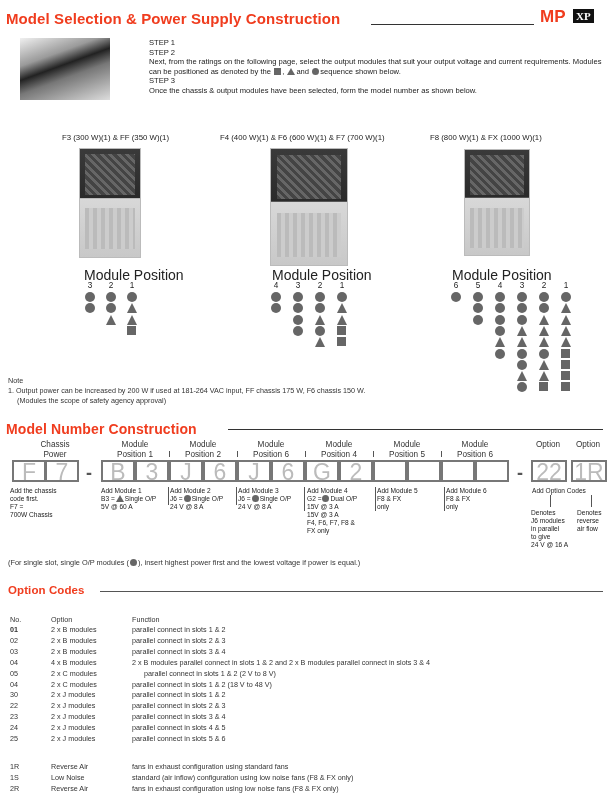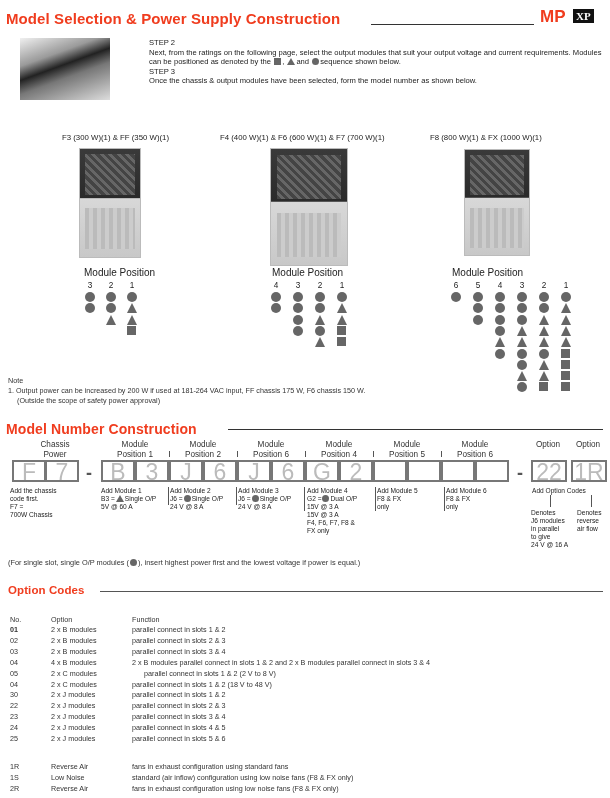--- a/index.html
+++ b/index.html
@@ -7,21 +7,21 @@
   .abs { position:absolute; }
   .h-title { color:#f03c1e; font-weight:bold; font-size:15px; letter-spacing:0.1px; }
   .rule { position:absolute; height:1px; background:#333; }
   .small { font-size:7.2px; line-height:9px; color:#333; }
   .step-text { font-size:7.6px; line-height:9.6px; color:#222; }
   .chassis-label { font-size:7.8px; color:#222; white-space:nowrap; }
   .photo { position:absolute; background:linear-gradient(180deg,#3a3a3a 0%,#2a2a2a 45%,#d8d8d8 46%,#c8c8c8 100%); border:1px solid #bbb; }
   .photo .board { position:absolute; left:8%; right:8%; top:5%; height:38%; background:repeating-linear-gradient(45deg,#444 0 3px,#666 3px 6px); }
   .photo .lower { position:absolute; left:8%; right:8%; top:55%; height:38%; background:repeating-linear-gradient(90deg,#bbb 0 4px,#ccc 4px 8px); }
   .hero { position:absolute; left:20px; top:38px; width:90px; height:62px; background:linear-gradient(160deg,#f0f0f0 0%,#9a9a9a 30%,#222 45%,#777 60%,#ddd 100%); }
-  .mp-title { font-size:10px; color:#222; white-space:nowrap; }
+  .mp-title { font-size:14px; color:#222; white-space:nowrap; }
   .pos-num { position:absolute; font-size:8.2px; color:#222; width:12px; text-align:center; }
   .sym { position:absolute; width:10px; height:10px; }
   .sym.circle { border-radius:50%; background:#666; }
   .sym.square { background:#666; width:9px; height:9px; }
   .sym.triangle { width:0; height:0; border-left:5.5px solid transparent; border-right:5.5px solid transparent; border-bottom:10px solid #666; }
   .hdr-col { position:absolute; font-size:8.2px; text-align:center; line-height:10px; color:#333; }
   .box { position:absolute; top:460px; width:34px; height:22px; border:2px solid #777; box-sizing:border-box; font-size:23px; line-height:20px; text-align:center; color:#bbb; font-weight:normal; }
   .dash { position:absolute; top:463px; font-size:18px; font-weight:bold; color:#555; }
   .desc { position:absolute; top:487px; font-size:6.6px; line-height:8px; color:#222; }
   .vbar { position:absolute; width:1px; background:#555; }
@@ -35,20 +35,21 @@
 <body>
 
 <div class="abs h-title" style="left:6px;top:10px;">Model Selection &amp; Power Supply Construction</div>
 <div class="rule" style="left:371px;top:24px;width:163px;"></div>
 <div class="abs" style="left:540px;top:7px;color:#f03c1e;font-weight:bold;font-size:17px;">MP</div>
 <div class="abs" style="left:573px;top:9px;background:#111;color:#fff;font-weight:bold;font-size:11px;padding:1px 3px;font-family:'Liberation Serif',serif;">XP</div>
 
 <div class="hero"></div>
 
 <div class="abs step-text" style="left:149px;top:38px;width:455px;">
+  <div>STEP 1</div>
   <div>STEP 2</div>
   <div><span>Next, from the ratings on the following page, select the output modules that suit your output voltage and current requirements. Modules can be positioned as denoted by the</span> <span class="inline-sq"></span>, <span class="inline-tri"></span>and <span class="inline-circ"></span><span>sequence shown below.</span></div>
   <div>STEP 3</div>
   <div>Once the chassis &amp; output modules have been selected, form the model number as shown below.</div>
 </div>
 
 <div class="abs chassis-label" style="left:62px;top:133px;">F3 (300 W)(1) &amp; FF (350 W)(1)</div>
 <div class="abs chassis-label" style="left:220px;top:133px;">F4 (400 W)(1) &amp; F6 (600 W)(1) &amp; F7 (700 W)(1)</div>
 <div class="abs chassis-label" style="left:430px;top:133px;">F8 (800 W)(1) &amp; FX (1000 W)(1)</div>
 
@@ -146,21 +147,21 @@
     <div class="sym triangle" style="left: 561px; top: 325.9px;"></div>
     <div class="sym triangle" style="left: 561px; top: 337.2px;"></div>
     <div class="sym square" style="left: 561px; top: 348.5px;"></div>
     <div class="sym square" style="left: 561px; top: 359.8px;"></div>
     <div class="sym square" style="left: 561px; top: 371.1px;"></div>
     <div class="sym square" style="left: 561px; top: 382.4px;"></div>
   </div>
 
 <div class="abs small" style="left:8px;top:376px;">Note</div>
 <div class="abs small" style="left:8px;top:386px;white-space:nowrap;">1. Output power can be increased by 200 W if used at 181-264 VAC input, FF chassis 175 W, F6 chassis 150 W.</div>
-<div class="abs small" style="left:17px;top:396px;white-space:nowrap;">(Outside the scope of safety power approval)</div>
+<div class="abs small" style="left:17px;top:396px;white-space:nowrap;">(Modules the scope of safety agency approval)</div>
 
 <div class="abs h-title" style="left:6px;top:421px;font-size:14px;">Model Number Construction</div>
 <div class="rule" style="left:228px;top:429px;width:375px;"></div>
 
 <div class="hdr-col" style="left:25px;top:440px;width:60px;">
     <div>Chassis</div>
     <div>Power</div>
   </div>
 <div class="hdr-col" style="left:102px;top:440px;width:66px;">
     <div>Module</div>

